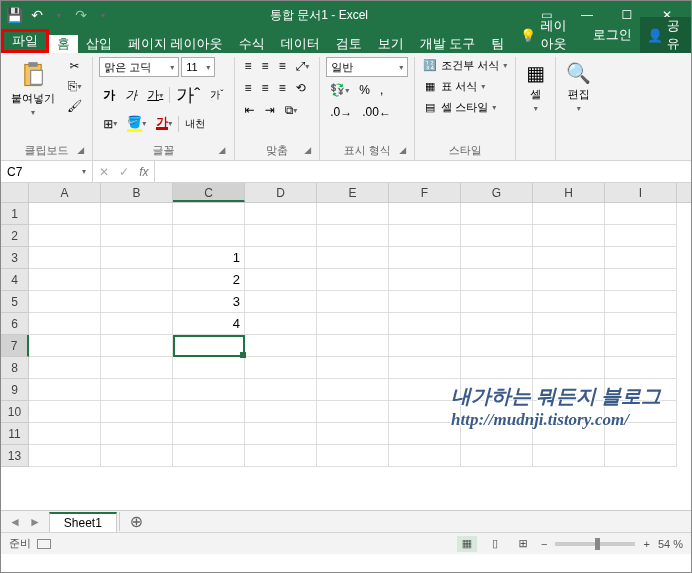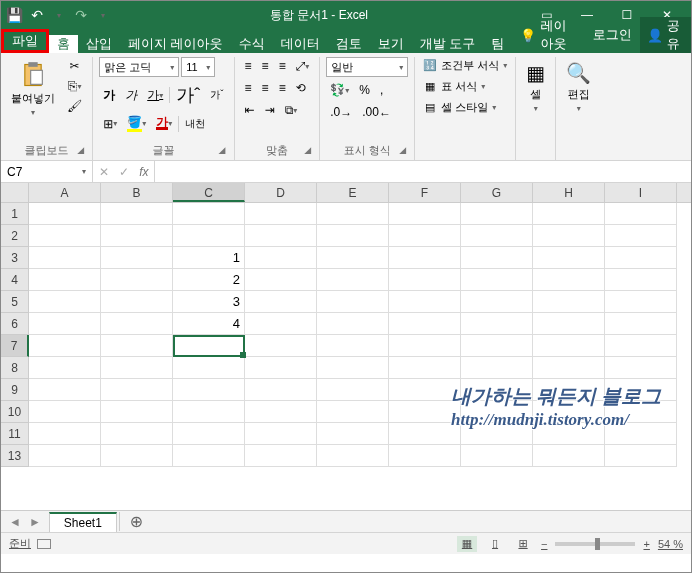--- a/index.html
+++ b/index.html
@@ -62,21 +62,21 @@
 .cell.selected::after { content: ""; position: absolute; bottom: -3px; right: -3px; width: 6px; height: 6px; background: #217346; }
 
 .watermark { position: absolute; bottom: 80px; right: 30px; font-family: cursive; font-weight: bold; font-style: italic; font-size: 20px; color: #3a5a8a; text-shadow: 1px 1px 0 #fff, -1px -1px 0 #fff, 1px -1px 0 #fff, -1px 1px 0 #fff; }
 .watermark div:last-child { font-size: 17px; }
 
 .sheet-tabs { height: 22px; border-top: 1px solid #ccc; display: flex; align-items: center; background: #f3f3f3; font-size: 12px; }
 .st-nav { padding: 0 8px; color: #888; display: flex; gap: 8px; }
 .sheet-tab { background: #fff; border: 1px solid #ccc; border-bottom: none; border-top: 2px solid #217346; padding: 2px 14px; font-size: 12px; }
 .add-sheet { padding: 0 10px; color: #666; font-size: 16px; border-left: 1px solid #ccc; margin-left: 2px;}
 
-.statusbar { height: 22px; background: #f3f3f3; border-top: 1px solid #d4d4d4; display: flex; align-items: center; font-size: 11px; color: #555; padding: 0 8px; text-decoration: underline; }
+.statusbar { height: 22px; background: #f3f3f3; border-top: 1px solid #d4d4d4; display: flex; align-items: center; font-size: 11px; color: #555; padding: 0 8px; }
 .status-left { }
 .status-right { margin-left: auto; display: flex; align-items: center; gap: 8px; }
 .view-btn { width: 20px; height: 16px; display: flex; align-items: center; justify-content: center; border: 1px solid transparent; }
 .view-btn.active { background: #d8e8dc; }
 .zoom-slider { width: 80px; height: 4px; background: #ccc; position: relative; }
 .zoom-thumb { position: absolute; left: 50%; top: -4px; width: 5px; height: 12px; background: #888; }
 </style>
 </head>
 <body>
 
@@ -250,20 +250,21 @@
           <span class="style-icon">▦</span>
           <span>표 서식</span>
           <span class="dd">▾</span>
         </div>
       <div class="style-item">
           <span class="style-icon">▤</span>
           <span>셀 스타일</span>
           <span class="dd">▾</span>
         </div>
     </div>
+    <div class="ribbon-group-label">스타일</div>
   </div>
 
   <div class="ribbon-group">
     <div class="rg-content">
       <div class="rb-btn big-btn">
         <span style="font-size:20px">▦</span>
         <span>셀</span>
         <span class="dd">▾</span>
       </div>
     </div>

